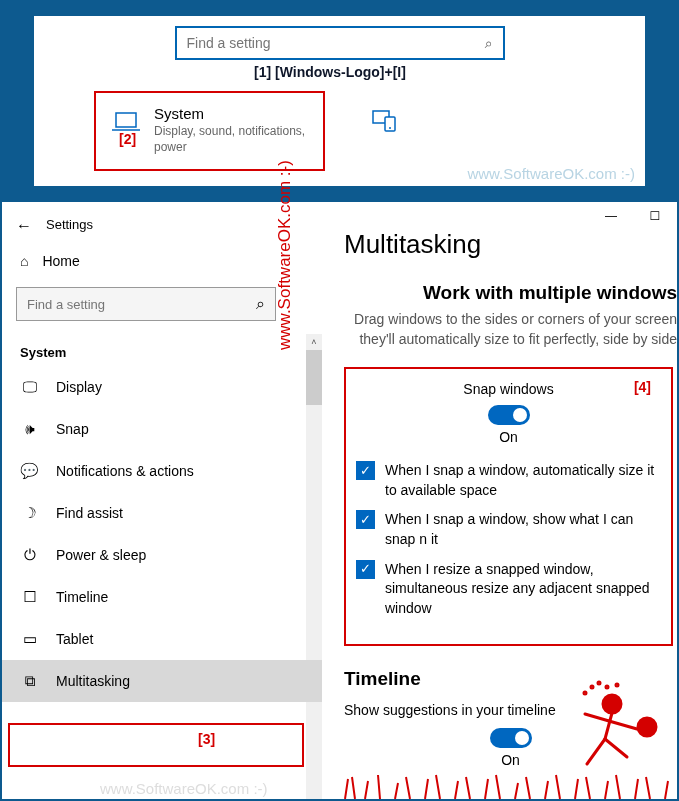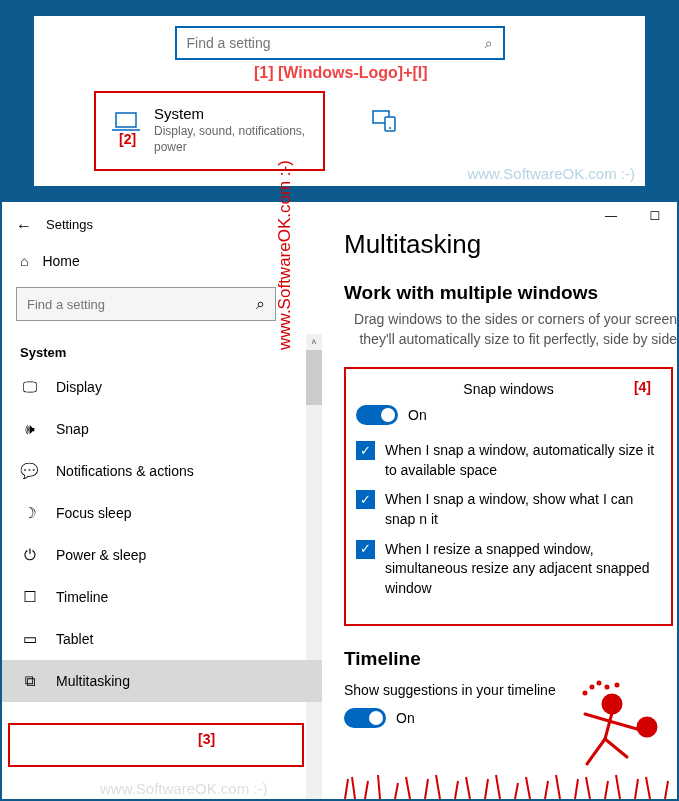--- a/index.html
+++ b/index.html
@@ -8,21 +8,21 @@
 .outer-border { position: absolute; top: 0; left: 0; width: 679px; height: 801px; border: 2px solid #0d5a8f; }
 
 
 .top-blue { position: absolute; top: 2px; left: 2px; right: 2px; height: 200px; background: #0d5a8f; display: flex; justify-content: center; }
 .top-white { position: absolute; top: 14px; left: 32px; right: 32px; height: 170px; background: #fff; }
 
 .search-top { position: absolute; top: 10px; left: 50%; transform: translateX(-50%); width: 330px; height: 34px; border: 2px solid #0066b3; background: #fff; display: flex; align-items: center; padding: 0 10px; }
 .search-top input { border: none; outline: none; flex: 1; font-size: 14px; color: #666; background: transparent; }
 .search-top .mag { color: #666; font-size: 14px; }
 
-.ann1 { position: absolute; top: 48px; left: 220px; color: #ef4444; font-weight: bold; font-size: 16px; }
+.ann1 { position: absolute; top: 48px; left: 220px; color: #0f172a; font-weight: bold; font-size: 14px; }
 
 .tiles { position: absolute; top: 75px; left: 60px; right: 60px; display: flex; gap: 30px; }
 .tile { width: 240px; height: 80px; display: flex; align-items: flex-start; padding: 12px 10px; }
 .tile.sel { border: 2px solid #d40000; }
 .tile-icon { width: 40px; display: flex; justify-content: center; padding-top: 6px; }
 .tile-body { flex: 1; padding-left: 8px; }
 .tile-title { font-size: 15px; color: #000; }
 .tile-desc { font-size: 12px; color: #666; margin-top: 2px; line-height: 1.3; }
 .ann2 { position: absolute; top: 115px; left: 85px; color: #d40000; font-weight: bold; font-size: 14px; }
 .wm-top { position: absolute; bottom: 4px; right: 10px; color: #b8d4e3; font-size: 15px; }
@@ -45,28 +45,28 @@
 .scroll-thumb { position: absolute; top: 0; width: 100%; height: 55px; background: #ccc; }
 .scroll-arrow-up { position: absolute; top: -16px; width: 16px; height: 16px; display: flex; align-items: center; justify-content: center; font-size: 9px; color: #555; background: #f0f0f0; }
 
 .ann3 { position: absolute; bottom: 52px; left: 196px; color: #d40000; font-weight: bold; font-size: 14px; }
 .multitask-box { position: absolute; bottom: 32px; left: 6px; width: 296px; height: 44px; border: 2px solid #d40000; pointer-events: none; }
 
 .main { flex: 1; padding: 24px 0 0 22px; position: relative; overflow: hidden; }
 .win-controls { position: absolute; top: -4px; right: 0; display: flex; }
 .win-btn { width: 44px; height: 30px; display: flex; align-items: center; justify-content: center; font-size: 12px; }
 .page-title { font-size: 26px; font-weight: 400; margin-bottom: 22px; }
-.section-h { font-size: 19px; font-weight: 600; margin-bottom: 6px; }
+.section-h { font-size: 19px; font-weight: 600; margin-bottom: 6px; text-align: right; }
 .section-desc { font-size: 14px; color: #555; margin-bottom: 18px; line-height: 1.4; text-align: right; }
 
 .snap-box { border: 2px solid #d40000; padding: 12px 10px 16px; margin-right: 4px; position: relative; }
 .snap-label { font-size: 14px; margin-bottom: 8px; text-align: center; }
 .ann4 { position: absolute; top: 10px; right: 20px; color: #d40000; font-weight: bold; font-size: 14px; }
 
-.toggle-row { display: flex; align-items: center; gap: 10px; margin-bottom: 16px; }
+.toggle-row { display: flex; align-items: center; gap: 4px; margin-bottom: 16px; flex-direction: column; }
 .toggle { width: 42px; height: 20px; background: #0067c0; border-radius: 10px; position: relative; }
 .toggle::after { content: ""; position: absolute; right: 3px; top: 3px; width: 14px; height: 14px; background: #fff; border-radius: 50%; }
 .toggle-text { font-size: 14px; }
 
 .check-row { display: flex; align-items: flex-start; gap: 10px; margin-bottom: 10px; font-size: 14px; line-height: 1.4; }
 .checkbox { width: 19px; height: 19px; background: #0067c0; color: #fff; display: flex; align-items: center; justify-content: center; font-size: 13px; flex-shrink: 0; }
 
 .timeline-h { font-size: 19px; font-weight: 600; margin-top: 22px; margin-bottom: 12px; }
 .timeline-desc { font-size: 14px; margin-bottom: 10px; }
 .wm-bot { position: absolute; bottom: 4px; left: 100px; color: #ddd; font-size: 15px; }
@@ -149,21 +149,21 @@
       <div class="sb-item">
         <span class="icon">🕪</span>
         <span>Snap</span>
       </div>
       <div class="sb-item">
         <span class="icon">💬</span>
         <span>Notifications &amp; actions</span>
       </div>
       <div class="sb-item">
         <span class="icon">☽</span>
-        <span>Focus sleep</span>
+        <span>Find assist</span>
       </div>
       <div class="sb-item">
         <span class="icon">⏻</span>
         <span>Power &amp; sleep</span>
       </div>
       <div class="sb-item">
         <span class="icon">☐</span>
         <span>Timeline</span>
       </div>
       <div class="sb-item">

